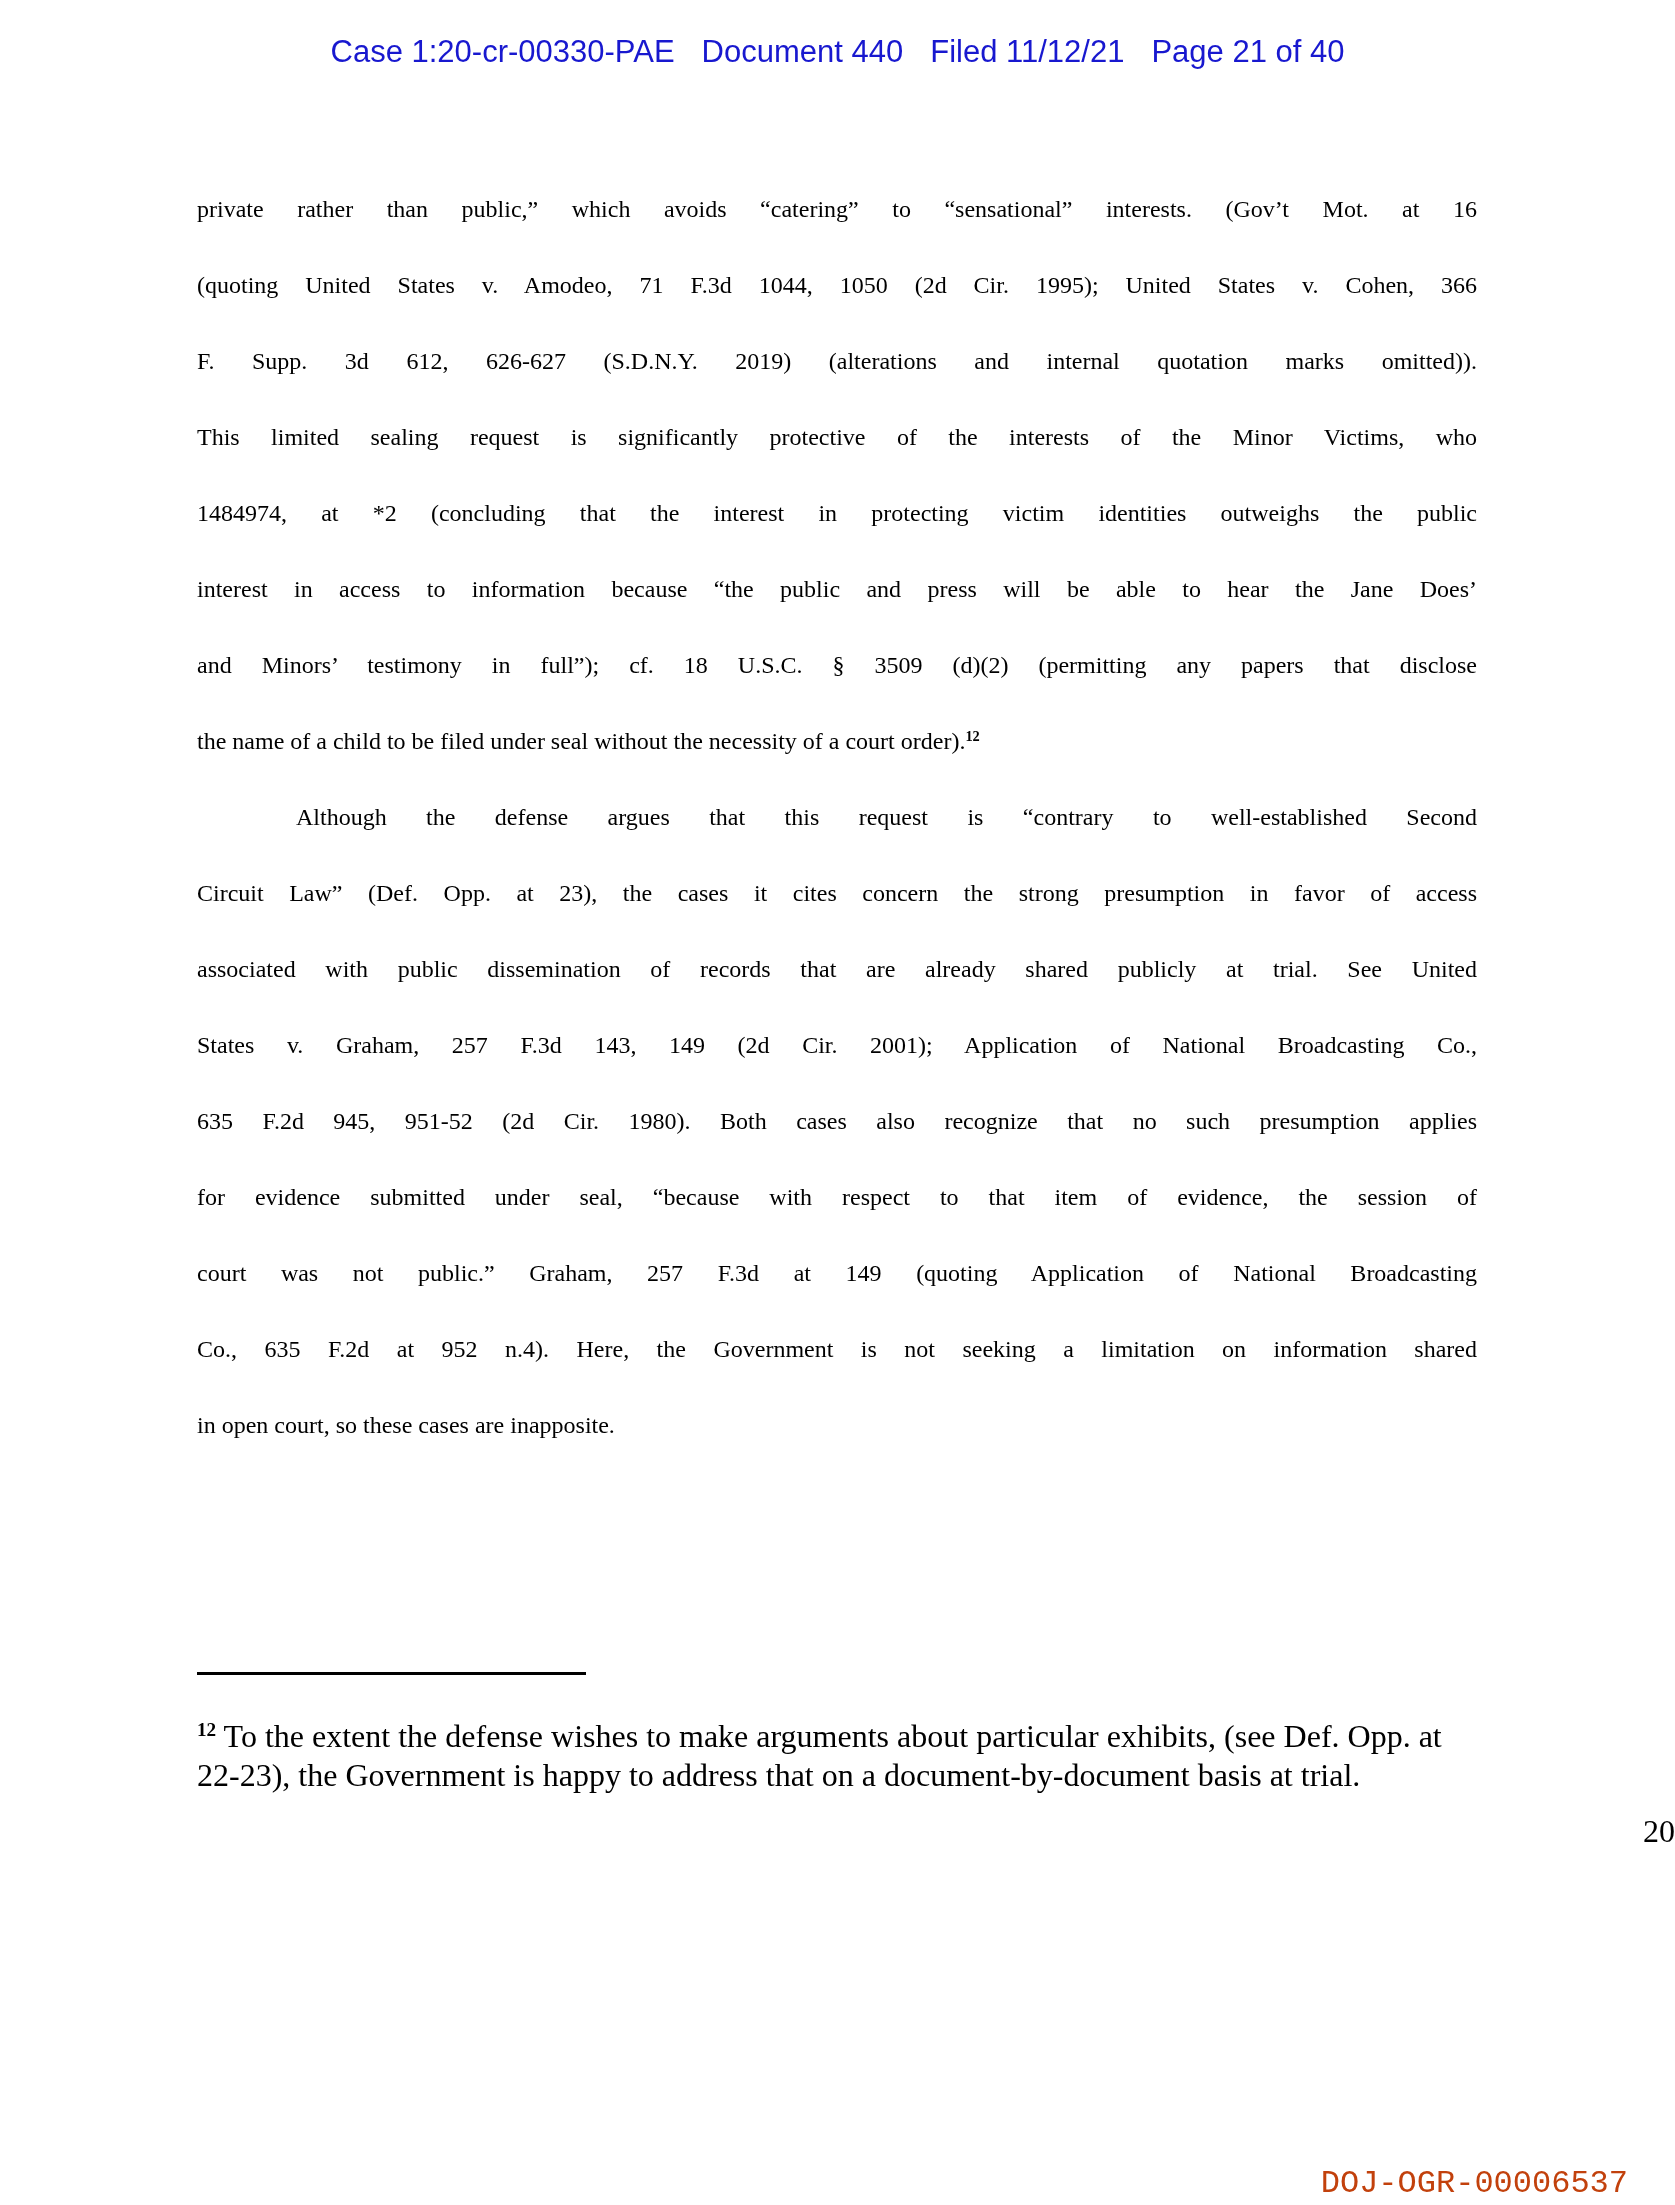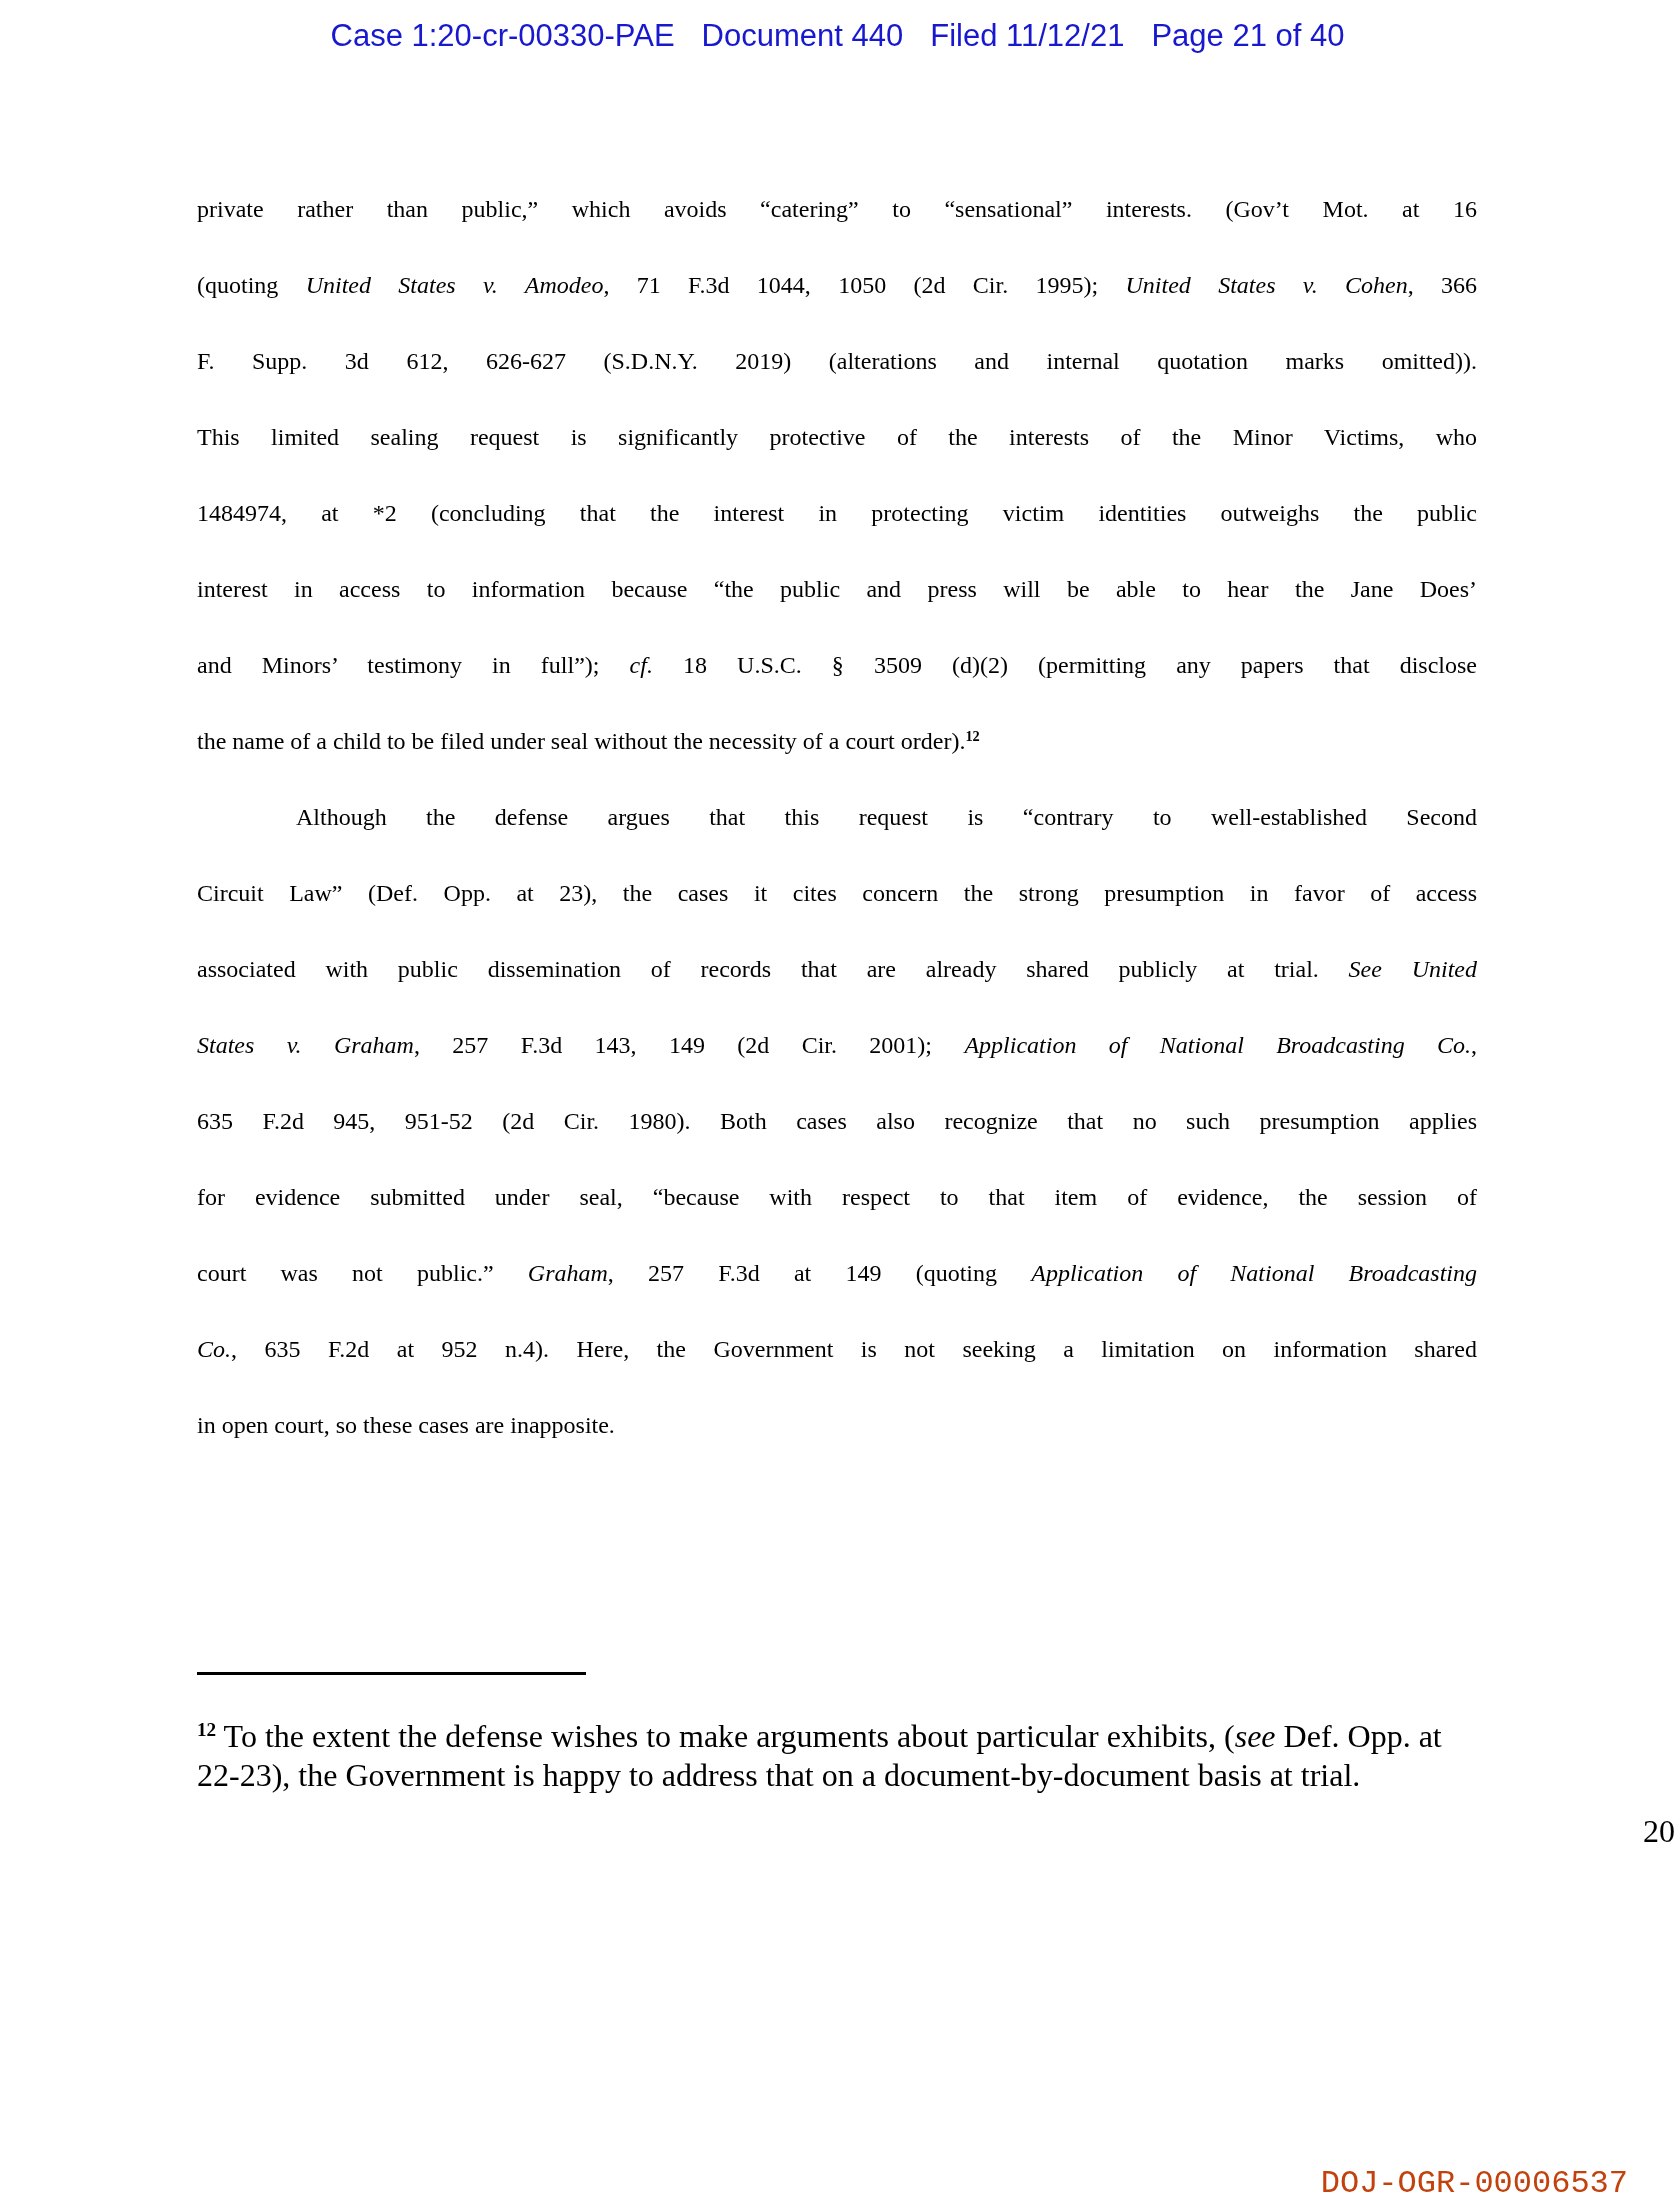--- a/index.html
+++ b/index.html
@@ -7,42 +7,42 @@
     position: relative;
     width: 1675px;
     height: 2205px;
     background: #ffffff;
     color: #000000;
     font-family: "Liberation Serif", serif;
     overflow: hidden;
   }
   .ecf-header {
     position: absolute;
-    top: 17px;
+    top: 33px;
     left: 0;
     width: 100%;
     display: flex;
     justify-content: center;
     gap: 27px;
     font-family: "Liberation Sans", sans-serif;
     font-size: 31px;
     line-height: 37px;
     color: #1818cf;
   }
   .body-text {
     position: absolute;
     left: 197px;
     top: 171px;
     width: 1280px;
     font-size: 24px;
     line-height: 76px;
   }
   .line { white-space: normal; }
   .just { text-align: justify; text-align-last: justify; }
-  .it { font-style: italic; }
+  .it { }
   sup {
     font-size: 0.6em;
     vertical-align: baseline;
     position: relative;
     top: -0.55em;
     line-height: 1;
     font-weight: bold;
   }
   .fn-sep {
     position: absolute;

